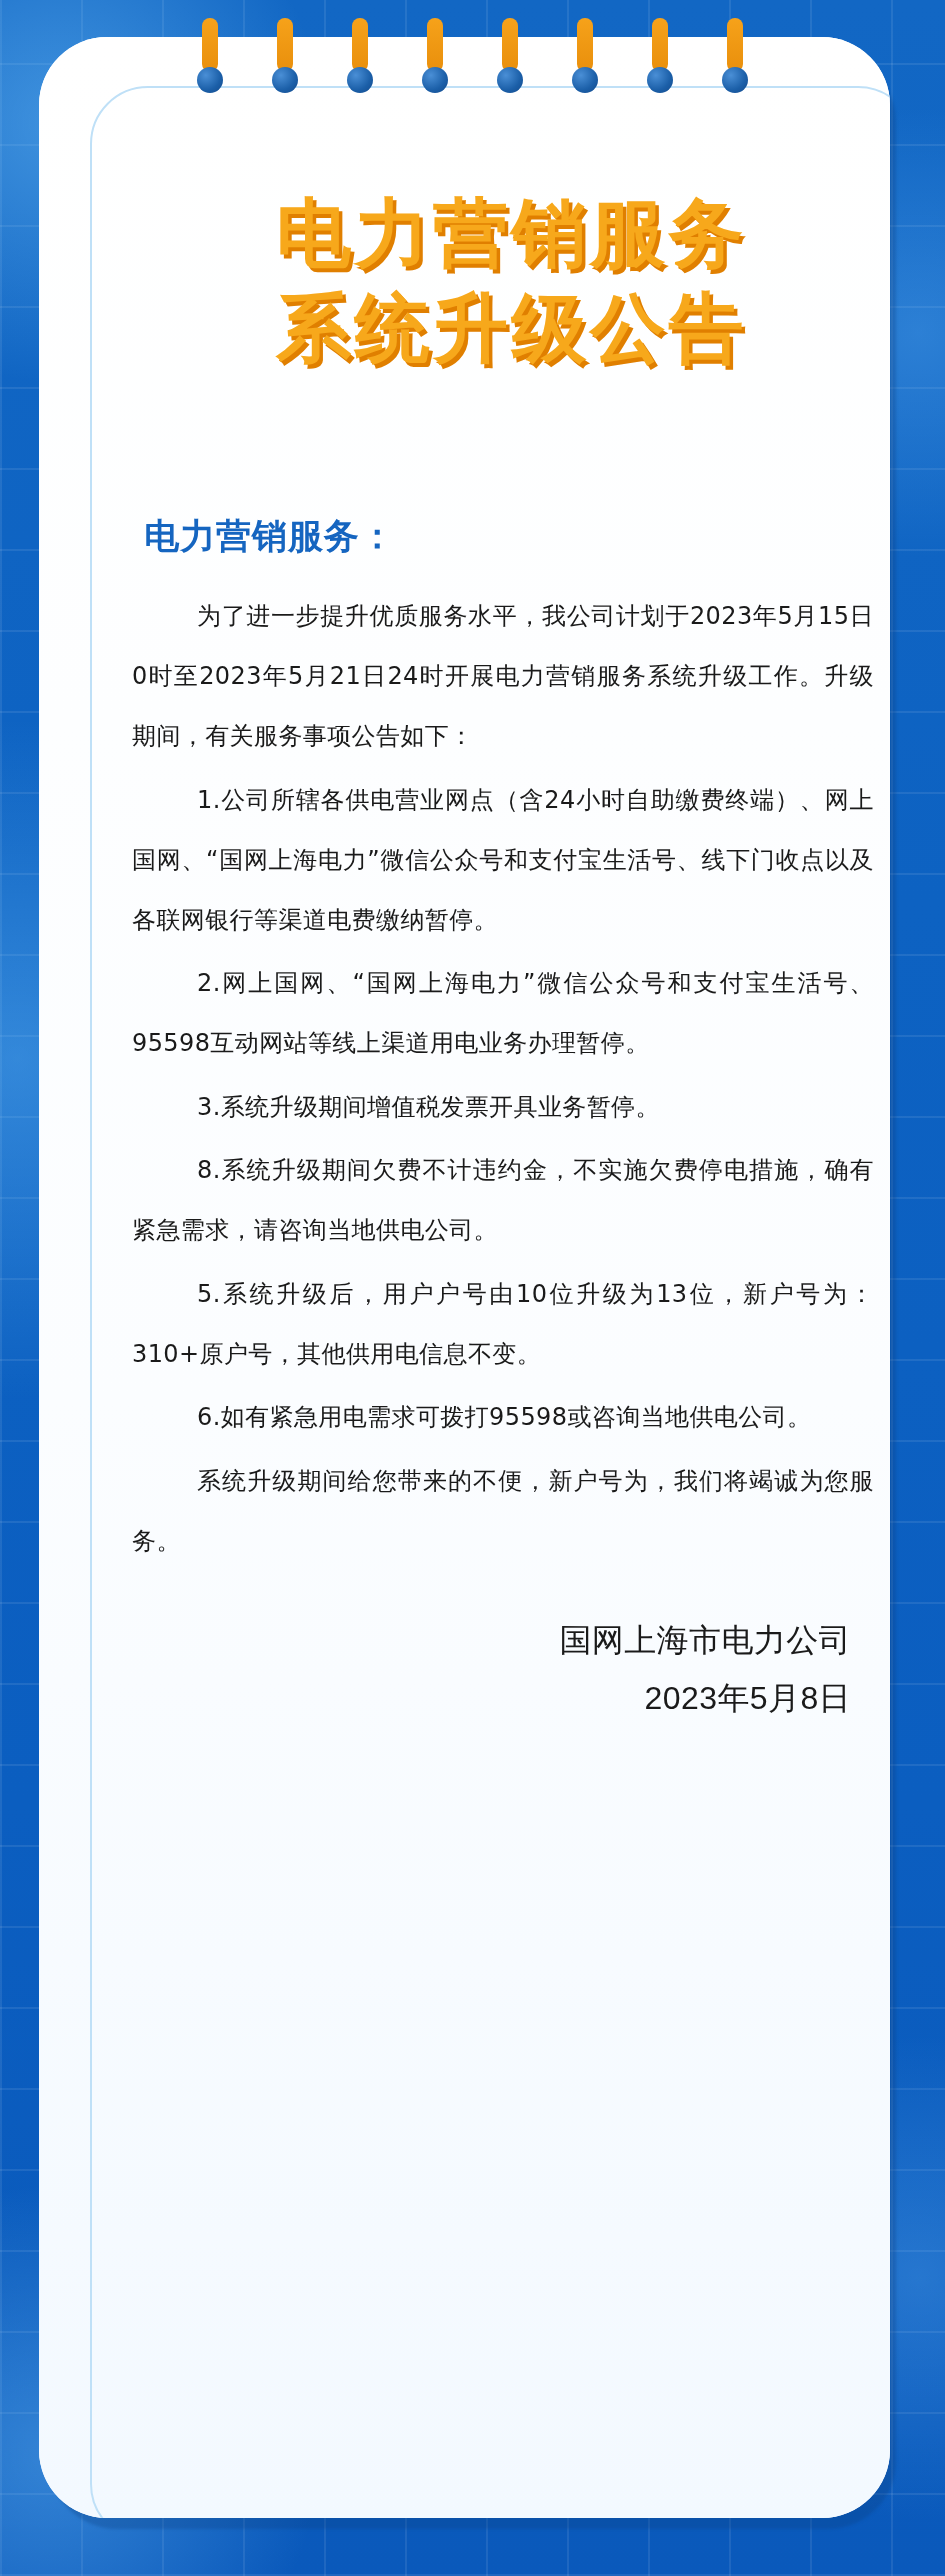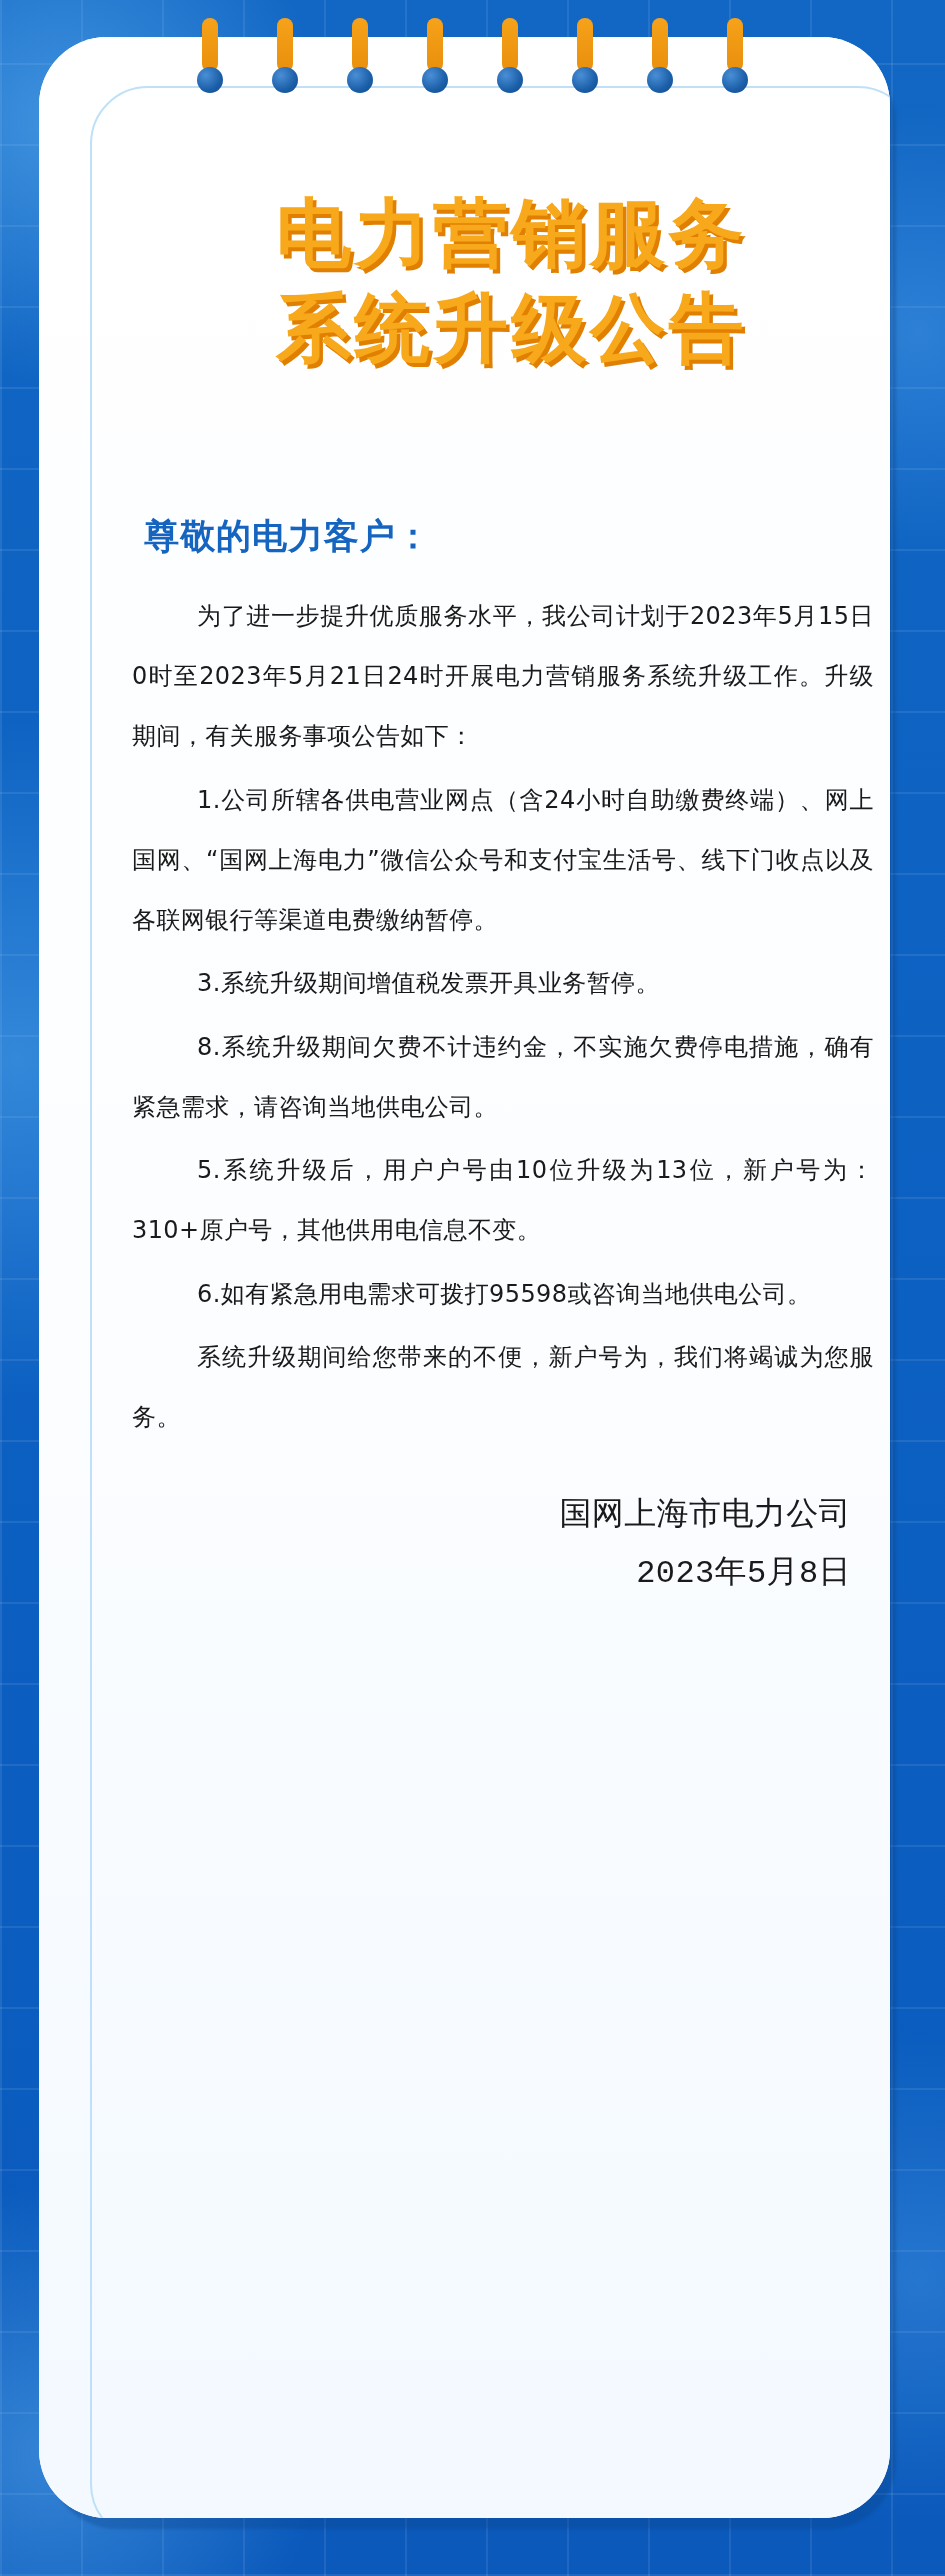--- a/index.html
+++ b/index.html
@@ -191,21 +191,21 @@
     font-size: 24px;
     line-height: 60px;
     color: #1a1a1a;
     text-align: justify;
     text-justify: inter-ideograph;
     margin: 0 0 3.5px 0;
     text-indent: 65px;
     letter-spacing: 0.4px;
   }
   .sign {
-    font-family: Liberation Mono, monospace;
+    font-family: Liberation Sans, sans-serif;
     font-size: 32px;
     line-height: 58px;
     color: #1a1a1a;
     text-align: right;
     margin: 40px 23px 0 0;
     letter-spacing: 0.4px;
   }
   .sign.date {
     margin-top: 0;
   }
@@ -227,24 +227,25 @@
 
   <div id="card">
     <div id="card-inner-line"></div>
 
     <div id="title-block">
       <div class="title-line">电力营销服务</div>
       <div class="title-line">系统升级公告</div>
     </div>
 
     <div id="body-panel">
-      <div id="salutation">尊敬的电力客户：</div>
+      <div id="salutation">电力营销服务：</div>
 
       <p class="para">为了进一步提升优质服务水平，我公司计划于2023年5月15日0时至2023年5月21日24时开展电力营销服务系统升级工作。升级期间，有关服务事项公告如下：</p>
       <p class="para">1.公司所辖各供电营业网点（含24小时自助缴费终端）、网上国网、“国网上海电力”微信公众号和支付宝生活号、线下门收点以及各联网银行等渠道电费缴纳暂停。</p>
+      <p class="para">2.网上国网、“国网上海电力”微信公众号和支付宝生活号、95598互动网站等线上渠道用电业务办理暂停。</p>
       <p class="para">3.系统升级期间增值税发票开具业务暂停。</p>
       <p class="para">8.系统升级期间欠费不计违约金，不实施欠费停电措施，确有紧急需求，请咨询当地供电公司。</p>
       <p class="para">5.系统升级后，用户户号由10位升级为13位，新户号为：310+原户号，其他供用电信息不变。</p>
       <p class="para">6.如有紧急用电需求可拨打95598或咨询当地供电公司。</p>
       <p class="para">系统升级期间给您带来的不便，新户号为，我们将竭诚为您服务。</p>
 
       <div class="sign">国网上海市电力公司</div>
       <div class="sign date">2023年5月8日</div>
     </div>
   </div>

